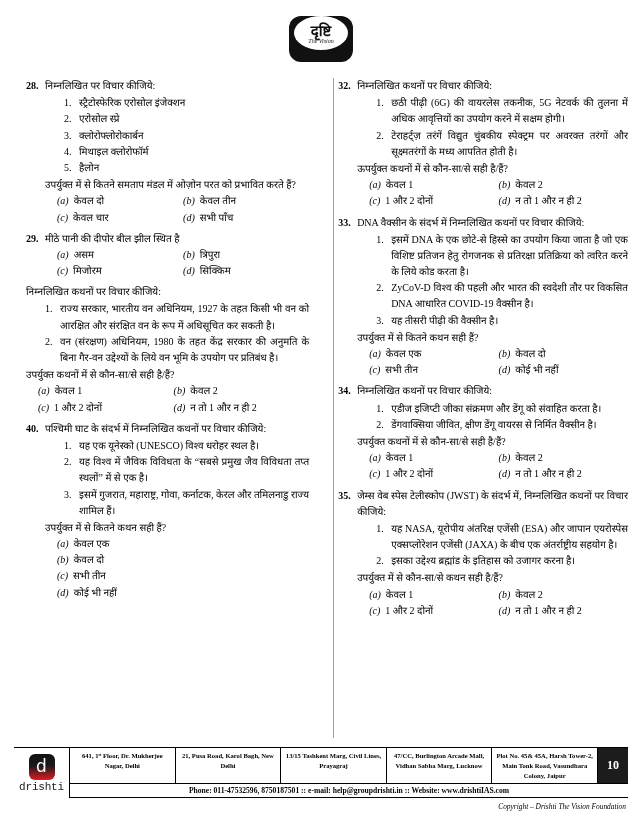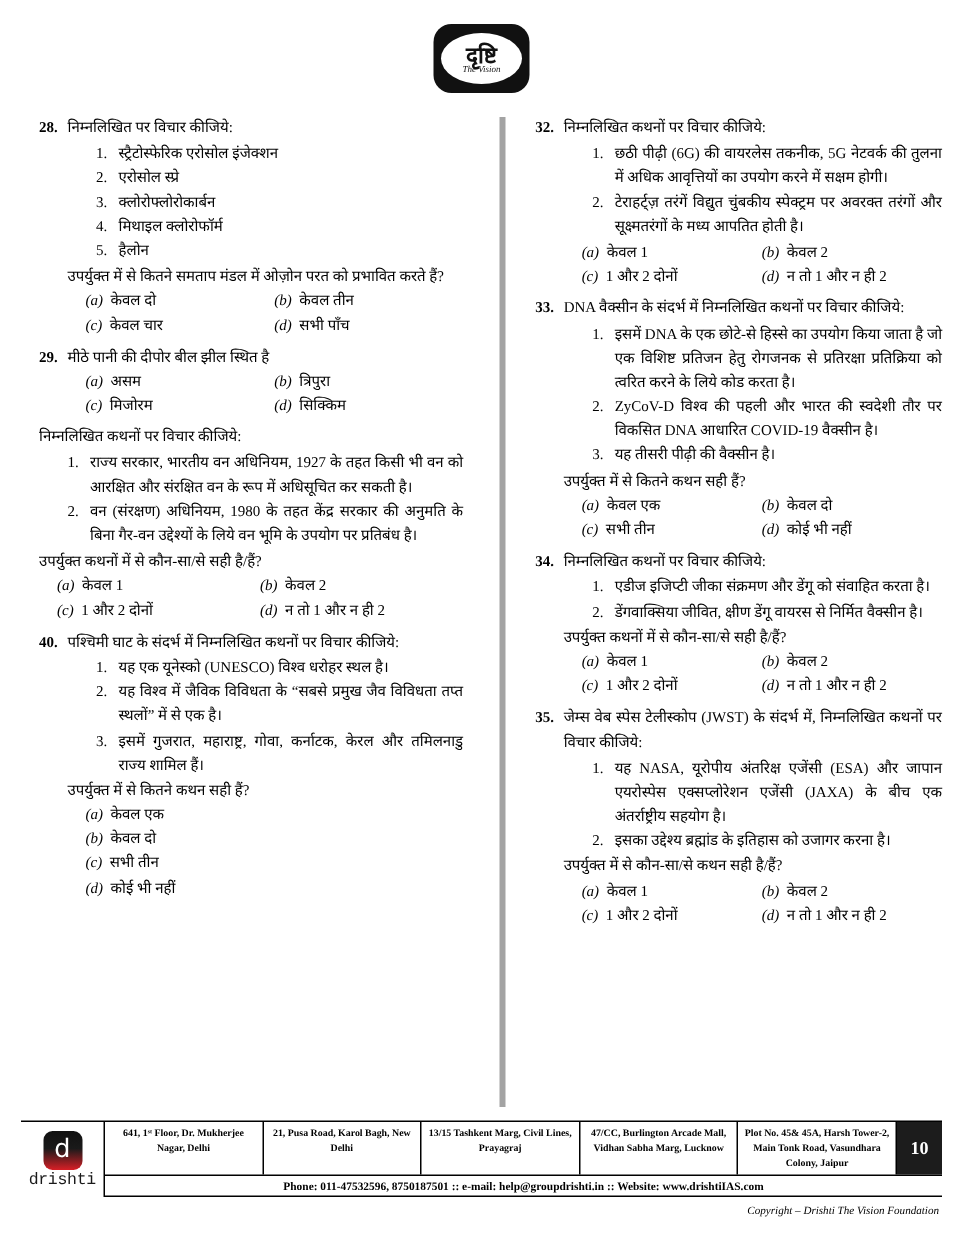--- a/index.html
+++ b/index.html
@@ -22,21 +22,21 @@
     display: flex;
     align-items: center;
     justify-content: center;
   }
   .logo-badge {
     width: 64px;
     height: 46px;
     background: #111111;
     border-radius: 12px;
     display: flex;
-    align-items: center;
+    align-items: flex-start;
     justify-content: center;
     position: relative;
   }
   .logo-ellipse {
     width: 54px;
     height: 34px;
     background: #ffffff;
     border-radius: 50%;
     display: flex;
     flex-direction: column;
@@ -67,21 +67,21 @@
     height: 660px;
   }
   .col {
     width: 50%;
     box-sizing: border-box;
     font-size: 10px;
     line-height: 1.62;
     margin-left: 12px;
   }
   .col-left  { padding-right: 12px; }
-  .col-right { padding-left: 20px; border-left: 4px solid #a3a3a3; }
+  .col-right { padding-left: 4px; border-left: 1px solid #a3a3a3; }
 
   .q {
     display: flex;
     margin-bottom: 5px;
   }
   .q-num {
     font-weight: bold;
     width: 19px;
     flex: 0 0 19px;
     text-align: left;
@@ -359,20 +359,21 @@
     </div>
   <div class="col col-right">
       <div class="q">
         <div class="q-num">32.</div>
         <div class="q-body">
           <div class="q-stem">निम्नलिखित कथनों पर विचार कीजिये:</div>
           <ol class="stmts">
             <li>छठी पीढ़ी (6G) की वायरलेस तकनीक, 5G नेटवर्क की तुलना में अधिक आवृत्तियों का उपयोग करने में सक्षम होगी।</li>
             <li>टेराहर्ट्ज़ तरंगें विद्युत चुंबकीय स्पेक्ट्रम पर अवरक्त तरंगों और सूक्ष्मतरंगों के मध्य आपतित होती है।</li>
           </ol>
+          <div class="ask">ऊपर्युक्त कथनों में से कौन-सा/से सही है/हैं?</div>
           <div class="opts">
             <div class="opt">
               <span class="opt-key">(a)</span>
               <span>केवल 1</span>
             </div>
             <div class="opt">
               <span class="opt-key">(b)</span>
               <span>केवल 2</span>
             </div>
             <div class="opt">

